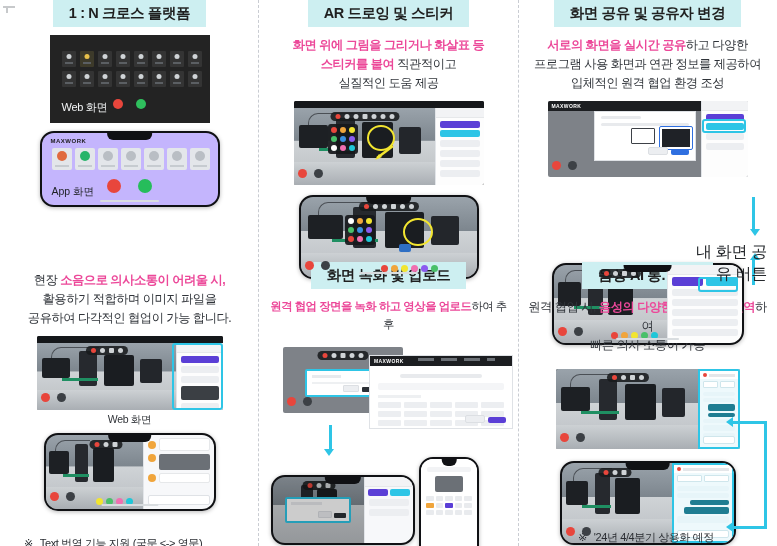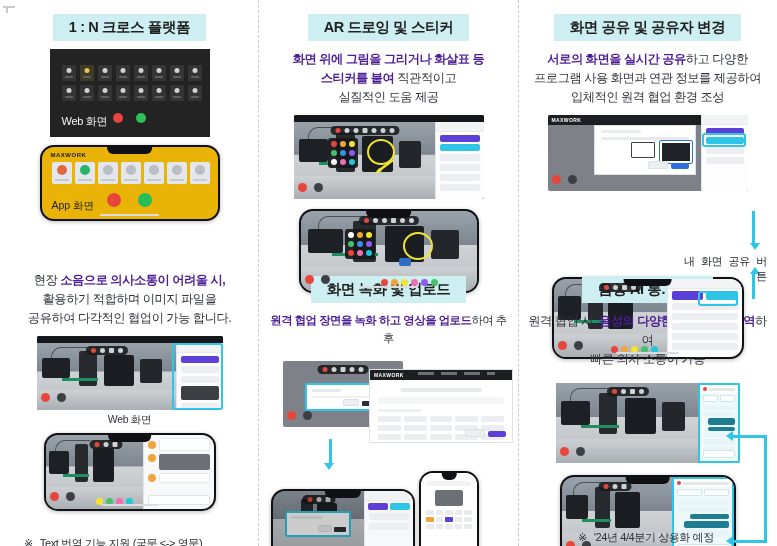--- a/index.html
+++ b/index.html
@@ -17,29 +17,29 @@
   .grid{position:absolute;left:0;top:0;width:777px;height:546px;
         display:grid;grid-template-columns:1fr 1fr 1fr;grid-template-rows:262px 284px;}
   .panel{position:relative;padding:0 6px;box-sizing:border-box;}
 
   
   .vdiv{position:absolute;top:0;width:0;border-left:1px dashed #c9ccd2;height:100%;}
   .vdiv.d1{left:258px;}
   .vdiv.d2{left:518px;}
 
   
-  .hdr-wrap{text-align:center;margin-top:14px;}
+  .hdr-wrap{text-align:center;}
   .hdr{display:inline-block;background:#cdeff1;color:#1f1f1f;
        font-weight:bold;font-size:14.5px;letter-spacing:-0.4px;
        padding:4px 16px 5px 16px;line-height:1.25;}
 
   
   .desc{text-align:center;font-size:12.3px;line-height:1.55;margin:9px 4px 0 4px;
         color:#30343a;letter-spacing:-0.5px;}
-  .desc b{font-weight:bold;color:#4c1d95;}
+  .desc b{font-weight:bold;color:#ec4899;}
 
   
   .media{position:relative;margin-top:8px;}
 
   
   .shot{position:relative;border-radius:2px;overflow:hidden;background:#1b1b1b;}
   .caption{text-align:center;font-size:10.5px;color:#2f3237;margin-top:3px;letter-spacing:-0.3px;}
 
   
   .webdark{width:160px;height:88px;background:#232323;margin:0 auto;position:relative;}
@@ -60,21 +60,21 @@
   
   .phone{position:relative;border:2.5px solid #101114;border-radius:14px;background:#111;
          box-shadow:0 1px 4px rgba(0,0,0,.28);overflow:hidden;}
   .phone .notch{position:absolute;left:50%;transform:translateX(-50%);top:0;width:26%;height:7px;
                 background:#101114;border-radius:0 0 6px 6px;z-index:4;}
   .phone .homebar{position:absolute;left:50%;transform:translateX(-50%);bottom:3px;width:34%;height:2px;
                   background:#d9dde0;border-radius:2px;z-index:4;}
 
   
   .appdark{width:176px;height:72px;margin:0 auto;}
-  .appdark .inner{position:absolute;inset:0;background:#eab308;}
+  .appdark .inner{position:absolute;inset:0;background:#c4b5fd;}
   .appdark .brand{position:absolute;left:9px;top:5px;font-size:6px;font-weight:bold;color:#1b1b1b;letter-spacing:.5px;}
   .appdark .row{position:absolute;left:10px;top:15px;display:grid;grid-template-columns:repeat(7,20px);gap:3px;}
   .appdark .c{height:22px;background:#e3e6ea;border-radius:2px;position:relative;}
   .appdark .c .av{position:absolute;left:50%;top:3px;transform:translateX(-50%);width:10px;height:10px;border-radius:50%;background:#b9bec4;}
   .appdark .c.a1 .av{background:#e06a3f;} .appdark .c.a2 .av{background:#27b46a;}
   .appdark .c .ln{position:absolute;left:3px;right:3px;bottom:3px;height:2px;background:#c6cbd0;}
   .appdark .cc{position:absolute;left:0;right:0;bottom:8px;text-align:center;}
   .appdark .cc i{display:inline-block;width:14px;height:14px;border-radius:50%;margin:0 6px;}
   .appdark .cc i.red{background:#e8463c;} .appdark .cc i.green{background:#26bd5b;}
   .appdark .mid{position:absolute;left:0;right:0;top:41px;text-align:center;font-size:3px;color:#7b8086;}
@@ -129,21 +129,21 @@
   .browser .btnblue{position:absolute;right:6px;bottom:5px;width:18px;height:6px;background:#2f6fe0;border-radius:2px;}
   .browser .btngray{position:absolute;right:27px;bottom:5px;width:18px;height:6px;background:#eceef1;border-radius:2px;border:1px solid #dcdfe3;}
 
   
   .carrow-v{position:absolute;background:#2ec5e6;width:3px;z-index:6;}
   .carrow-h{position:absolute;background:#2ec5e6;height:3px;z-index:6;}
   .carrow-head-d{position:absolute;width:0;height:0;border-left:5px solid transparent;border-right:5px solid transparent;border-top:7px solid #2ec5e6;z-index:6;}
   .carrow-head-u{position:absolute;width:0;height:0;border-left:5px solid transparent;border-right:5px solid transparent;border-bottom:7px solid #2ec5e6;z-index:6;}
   .carrow-head-l{position:absolute;width:0;height:0;border-top:5px solid transparent;border-bottom:5px solid transparent;border-right:7px solid #2ec5e6;z-index:6;}
 
-  .annot{position:absolute;font-size:11px;color:#25282c;letter-spacing:-0.3px;text-align:center;line-height:1.35;z-index:7;font-family:Liberation Mono, monospace;}
+  .annot{position:absolute;font-size:16px;color:#25282c;letter-spacing:-0.3px;text-align:center;line-height:1.35;z-index:7;}
 
   
   .foot{position:absolute;font-size:11px;color:#2b2e33;letter-spacing:-0.4px;}
   .foot .mark{margin-right:7px;}
 </style>
 </head>
 <body>
 
 <div class="slide">
 

